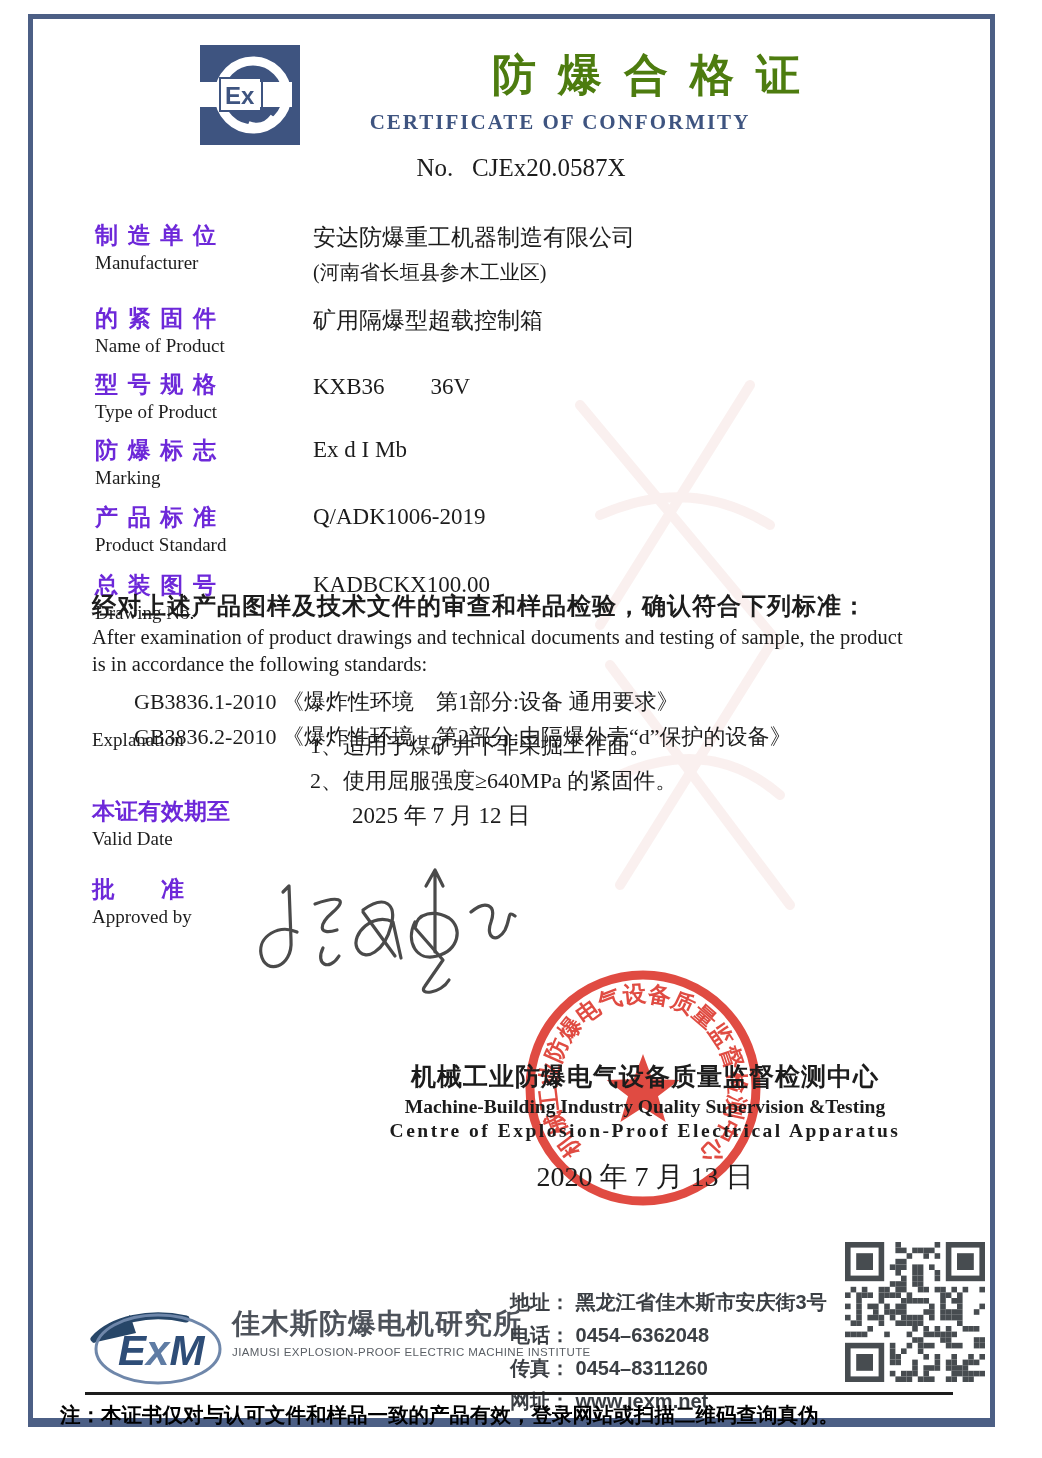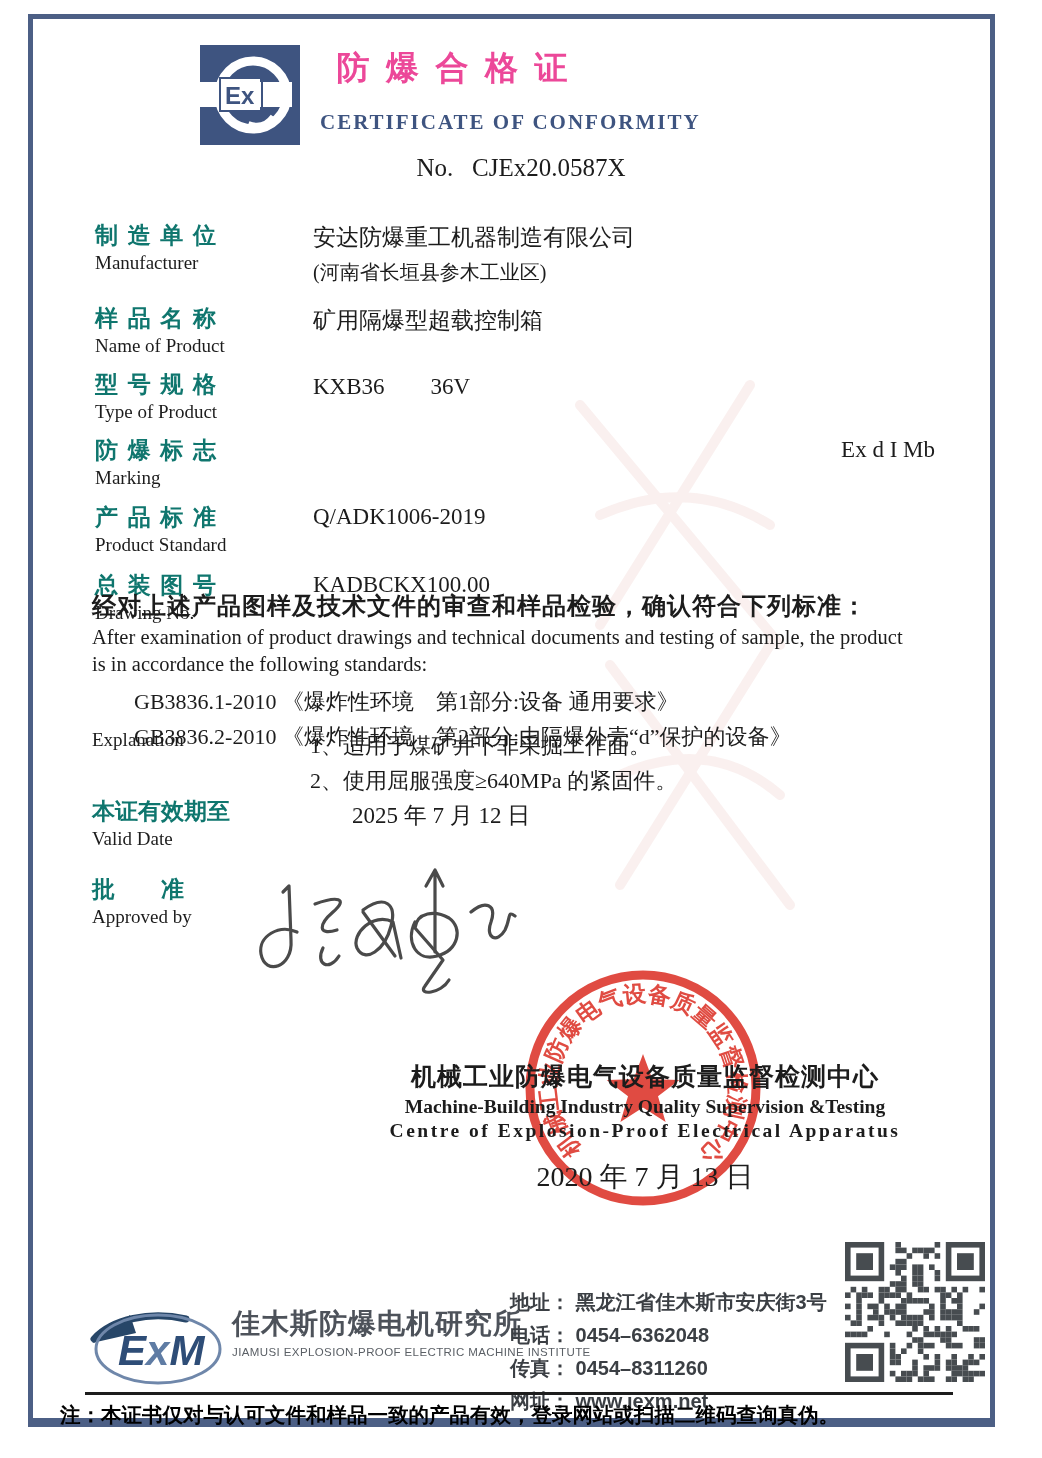--- a/index.html
+++ b/index.html
@@ -2,32 +2,32 @@
 <html><head>
 <meta charset="utf-8">
 <style>
   html,body{margin:0;padding:0;background:#e8e8e8;}
   .page{position:relative;width:1042px;height:1458px;background:#ffffff;margin:0 auto;
         font-family:"Liberation Serif",serif;color:#1c1c1c;overflow:hidden;}
   .frame{position:absolute;left:28px;top:14px;width:967px;height:1413px;
          border:5px solid #4c5f85;border-bottom-width:9px;box-sizing:border-box;}
   
   .logo{position:absolute;left:200px;top:45px;width:100px;height:100px;}
-  .title-cn{position:absolute;left:320px;top:46px;width:480px;text-align:left;
-            font-size:33px;font-weight:bold;color:#ec4899;letter-spacing:.5em;padding-left:.5em;
+  .title-cn{position:absolute;left:320px;top:46px;width:480px;text-align:right;
+            font-size:44px;font-weight:bold;color:#4d7c0f;letter-spacing:.5em;padding-left:.5em;
             font-family:"Liberation Serif",serif;}
-  .title-en{position:absolute;left:320px;top:110px;width:480px;text-align:left;
+  .title-en{position:absolute;left:320px;top:110px;width:480px;text-align:center;
             font-size:21px;font-weight:bold;color:#3e5480;letter-spacing:2px;}
   .cert-no{position:absolute;left:271px;top:154px;width:500px;text-align:center;
            font-size:25px;white-space:pre;}
   
   .fields{position:absolute;left:95px;top:220px;width:840px;}
   .row{display:flex;margin-bottom:13px;}
   .lbl{width:218px;flex:0 0 218px;}
-  .lbl-cn{font-family:"Liberation Sans",sans-serif;font-weight:bold;font-size:23px;color:#0f766e;}
+  .lbl-cn{font-family:"Liberation Sans",sans-serif;font-weight:bold;font-size:23px;color:#6d28d9;}
   .spread{letter-spacing:.42em;}
   .lbl-en{font-size:19px;margin-top:1px;}
   .val{font-size:23px;padding-top:2px;}
   .val .sub{font-size:20px;margin-top:6px;}
   
   .statement{position:absolute;left:92px;top:590px;width:870px;}
   .st-cn{font-family:"Liberation Sans",sans-serif;font-weight:bold;font-size:24px;letter-spacing:1px;}
   .st-en{font-size:20.5px;margin-top:4px;}
   .standards{margin-top:8px;}
   .standards div{font-size:22px;line-height:35px;padding-left:42px;}
@@ -99,33 +99,33 @@
         <div class="lbl-cn spread">制造单位</div>
         <div class="lbl-en">Manufacturer</div>
       </div>
       <div class="val">
         <div>安达防爆重工机器制造有限公司</div>
         <div class="sub">(河南省长垣县参木工业区)</div>
       </div>
     </div>
     <div class="row" style="margin-bottom:12px;">
       <div class="lbl">
-        <div class="lbl-cn spread">样品名称</div>
+        <div class="lbl-cn spread">的紧固件</div>
         <div class="lbl-en">Name of Product</div>
       </div>
       <div class="val">矿用隔爆型超载控制箱</div>
     </div>
     <div class="row" style="margin-bottom:12px;">
       <div class="lbl">
         <div class="lbl-cn spread">型号规格</div>
         <div class="lbl-en">Type of Product</div>
       </div>
       <div class="val">KXB36　　36V</div>
     </div>
-    <div class="row" style="justify-content:space-between;">
+    <div class="row" style="">
       <div class="lbl">
         <div class="lbl-cn spread">防爆标志</div>
         <div class="lbl-en">Marking</div>
       </div>
       <div class="val">Ex d I Mb</div>
     </div>
     <div class="row" style="margin-bottom:14px;">
       <div class="lbl">
         <div class="lbl-cn spread">产品标准</div>
         <div class="lbl-en">Product Standard</div>

